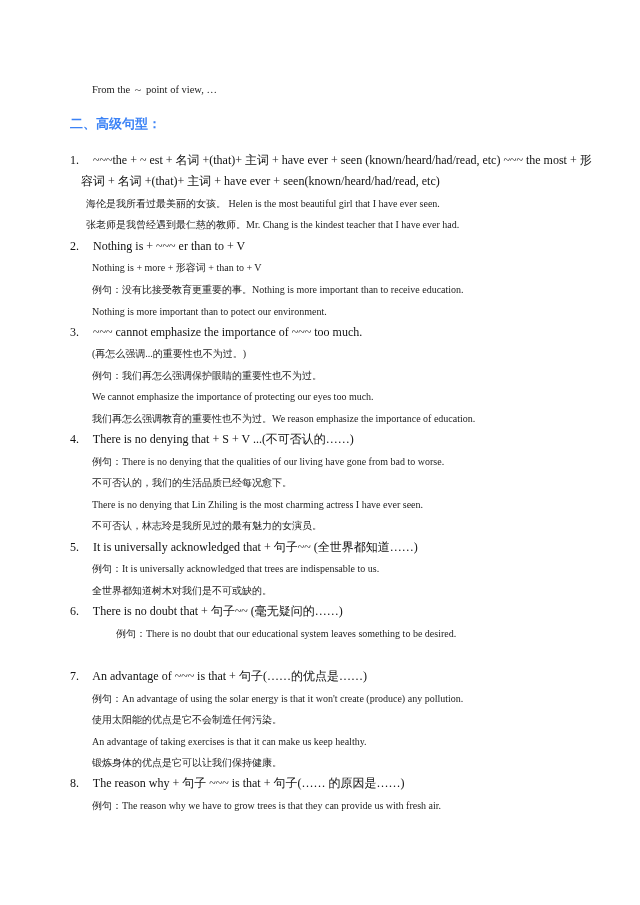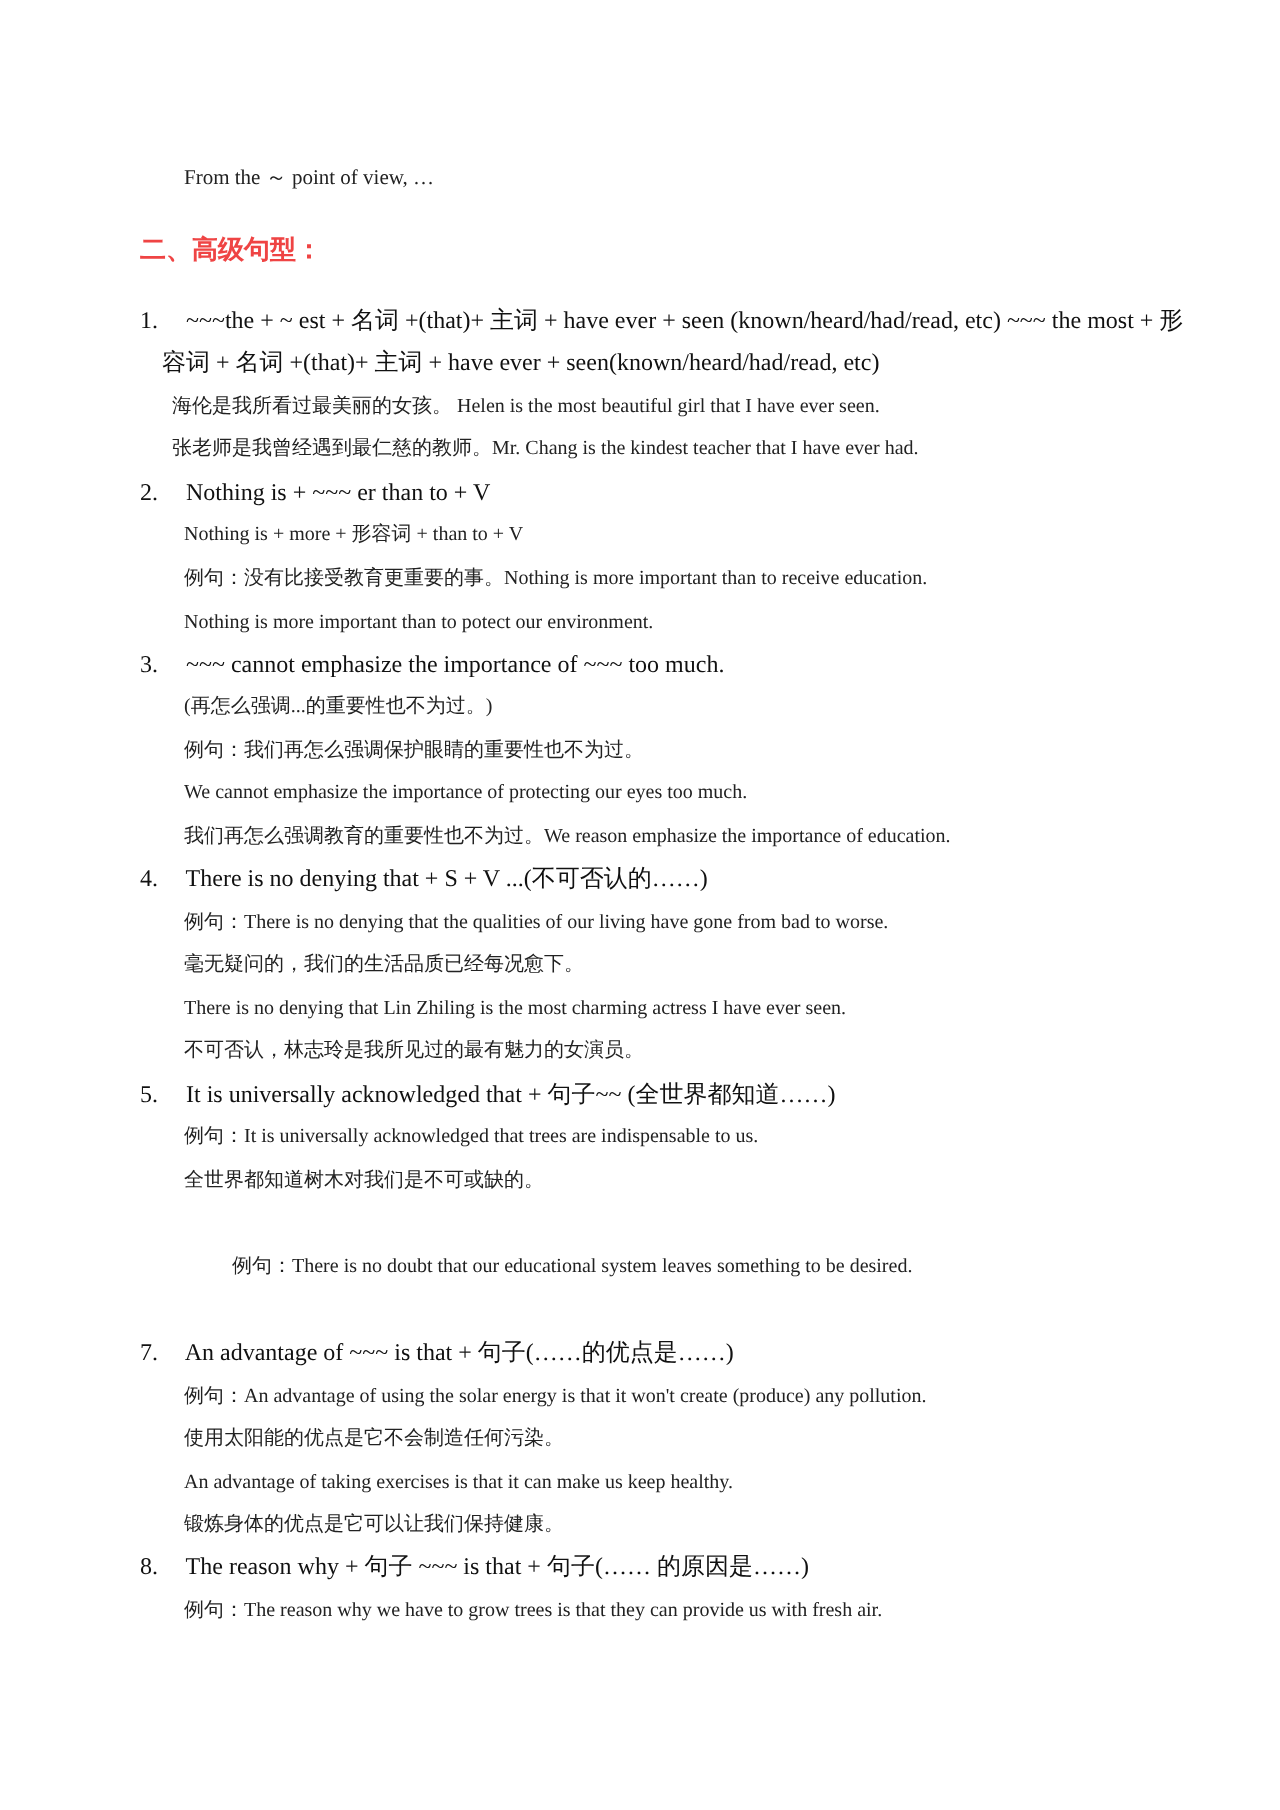--- a/index.html
+++ b/index.html
@@ -8,22 +8,22 @@
       font-family: "Liberation Serif", "DejaVu Serif", serif;
       color: #111;
     }
     .page { position: absolute; left: 12px; top: 0; width: 640px; height: 905px; }
     .intro {
       position: absolute; left: 80px; top: 83px;
       font-size: 10.5px; line-height: 14px; color: #222;
     }
     .section-title {
       position: absolute; left: 58px; top: 117px;
-      font-family: Liberation Serif, serif;
-      font-weight: bold; font-size: 13px; line-height: 16px; color: #ef4444;
+      font-family: Liberation Mono, monospace;
+      font-weight: bold; font-size: 13px; line-height: 16px; color: #3b82f6;
     }
     .item-head {
       position: absolute; left: 58px; width: 530px;
       font-size: 12px; font-weight: normal; line-height: 21px; color: #111;
     }
     .item-head .num { display: inline-block; width: 20px; }
     .item-head .cont { display: block; padding-left: 11px; }
     .line {
       position: absolute; left: 80px; width: 520px;
       font-size: 10px; line-height: 14px; color: #222; white-space: nowrap;
@@ -61,31 +61,35 @@
   <div class="line" style="top:347px;">(再怎么强调...的重要性也不为过。)</div>
   <div class="line" style="top:369px;">例句：我们再怎么强调保护眼睛的重要性也不为过。</div>
   <div class="line" style="top:390px;">We cannot emphasize the importance of protecting our eyes too much.</div>
   <div class="line" style="top:412px;">我们再怎么强调教育的重要性也不为过。We reason emphasize the importance of education.</div>
 
   <div class="item-head" style="top:429px;">
     <span class="num">4.</span>
     <span>There is no denying that + S + V ...(不可否认的……)</span>
   </div>
   <div class="line" style="top:455px;">例句：There is no denying that the qualities of our living have gone from bad to worse.</div>
-  <div class="line" style="top:476px;">毫无疑问的，我们的生活品质已经每况愈下。</div>
+  <div class="line" style="top:476px;">不可否认的，我们的生活品质已经每况愈下。</div>
   <div class="line" style="top:498px;">There is no denying that Lin Zhiling is the most charming actress I have ever seen.</div>
   <div class="line" style="top:519px;">不可否认，林志玲是我所见过的最有魅力的女演员。</div>
 
   <div class="item-head" style="top:537px;">
     <span class="num">5.</span>
     <span>It is universally acknowledged that +  句子~~ (全世界都知道……)</span>
   </div>
   <div class="line" style="top:562px;">例句：It is universally acknowledged that trees are indispensable to us.</div>
   <div class="line" style="top:584px;">全世界都知道树木对我们是不可或缺的。</div>
 
+  <div class="item-head" style="top:601px;">
+    <span class="num">6.</span>
+    <span>There is no doubt that +  句子~~ (毫无疑问的……)</span>
+  </div>
   <div class="line" style="top:627px;margin-left:24px;">例句：There is no doubt that our educational system leaves something to be desired.</div>
 
   <div class="item-head" style="top:666px;">
     <span class="num">7.</span>
     <span>An advantage of ~~~ is that +  句子(……的优点是……)</span>
   </div>
   <div class="line" style="top:692px;">例句：An advantage of using the solar energy is that it won't create (produce) any pollution.</div>
   <div class="line" style="top:713px;">使用太阳能的优点是它不会制造任何污染。</div>
   <div class="line" style="top:735px;">An advantage of taking exercises is that it can make us keep healthy.</div>
   <div class="line" style="top:756px;">锻炼身体的优点是它可以让我们保持健康。</div>

